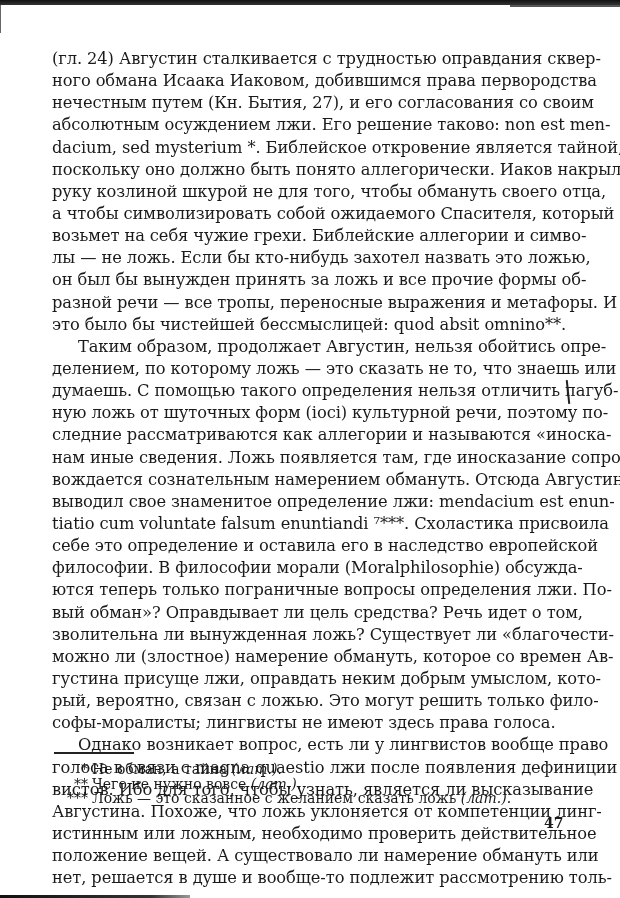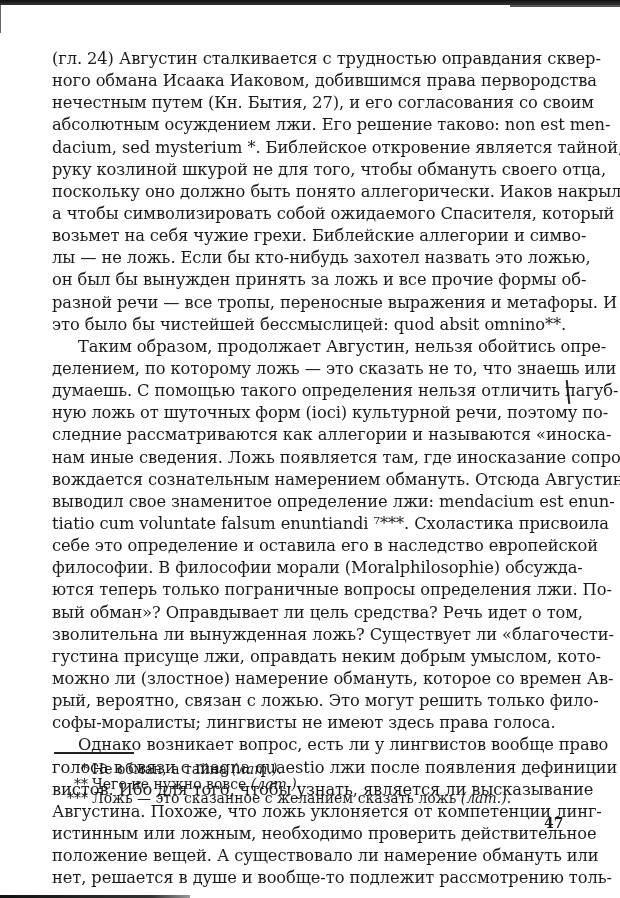--- a/index.html
+++ b/index.html
@@ -32,44 +32,44 @@
 <div class="top-edge"></div>
 <div class="top-edge-right"></div>
 <div class="left-tick"></div>
 
 <div class="body-text">
   <span class="line">(гл. 24) Августин сталкивается с трудностью оправдания сквер-</span>
   <span class="line">ного обмана Исаака Иаковом, добившимся права первородства</span>
   <span class="line">нечестным путем (Кн. Бытия, 27), и его согласования со своим</span>
   <span class="line">абсолютным осуждением лжи. Его решение таково: non est men-</span>
   <span class="line">dacium, sed mysterium *. Библейское откровение является тайной,</span>
+  <span class="line">поскольку оно должно быть понято аллегорически. Иаков накрыл</span>
   <span class="line">руку козлиной шкурой не для того, чтобы обмануть своего отца,</span>
-  <span class="line">поскольку оно должно быть понято аллегорически. Иаков накрыл</span>
   <span class="line">а чтобы символизировать собой ожидаемого Спасителя, который</span>
   <span class="line">возьмет на себя чужие грехи. Библейские аллегории и симво-</span>
   <span class="line">лы — не ложь. Если бы кто-нибудь захотел назвать это ложью,</span>
   <span class="line">он был бы вынужден принять за ложь и все прочие формы об-</span>
   <span class="line">разной речи — все тропы, переносные выражения и метафоры. И</span>
   <span class="line last">это было бы чистейшей бессмыслицей: quod absit omnino**.</span>
   <span class="line indent">Таким образом, продолжает Августин, нельзя обойтись опре-</span>
   <span class="line">делением, по которому ложь — это сказать не то, что знаешь или</span>
   <span class="line">думаешь. С помощью такого определения нельзя отличить пагуб-</span>
   <span class="line">ную ложь от шуточных форм (ioci) культурной речи, поэтому по-</span>
   <span class="line">следние рассматриваются как аллегории и называются «иноска-</span>
   <span class="line">нам иные сведения. Ложь появляется там, где иносказание сопро-</span>
   <span class="line">вождается сознательным намерением обмануть. Отсюда Августин</span>
   <span class="line">выводил свое знаменитое определение лжи: mendacium est enun-</span>
   <span class="line">tiatio cum voluntate falsum enuntiandi ⁷***. Схоластика присвоила</span>
   <span class="line">себе это определение и оставила его в наследство европейской</span>
   <span class="line">философии. В философии морали (Moralphilosophie) обсужда-</span>
   <span class="line">ются теперь только пограничные вопросы определения лжи. По-</span>
   <span class="line">вый обман»? Оправдывает ли цель средства? Речь идет о том,</span>
   <span class="line">зволительна ли вынужденная ложь? Существует ли «благочести-</span>
+  <span class="line">можно ли (злостное) намерение обмануть, которое со времен Ав-</span>
   <span class="line">густина присуще лжи, оправдать неким добрым умыслом, кото-</span>
-  <span class="line">можно ли (злостное) намерение обмануть, которое со времен Ав-</span>
   <span class="line">рый, вероятно, связан с ложью. Это могут решить только фило-</span>
   <span class="line last">софы-моралисты; лингвисты не имеют здесь права голоса.</span>
   <span class="line indent">Однако возникает вопрос, есть ли у лингвистов вообще право</span>
   <span class="line">голоса в связи с magna quaestio лжи после появления дефиниции</span>
   <span class="line">вистов. Ибо для того, чтобы узнать, является ли высказывание</span>
   <span class="line">Августина. Похоже, что ложь уклоняется от компетенции линг-</span>
   <span class="line">истинным или ложным, необходимо проверить действительное</span>
   <span class="line">положение вещей. А существовало ли намерение обмануть или</span>
   <span class="line">нет, решается в душе и вообще-то подлежит рассмотрению толь-</span>
 

